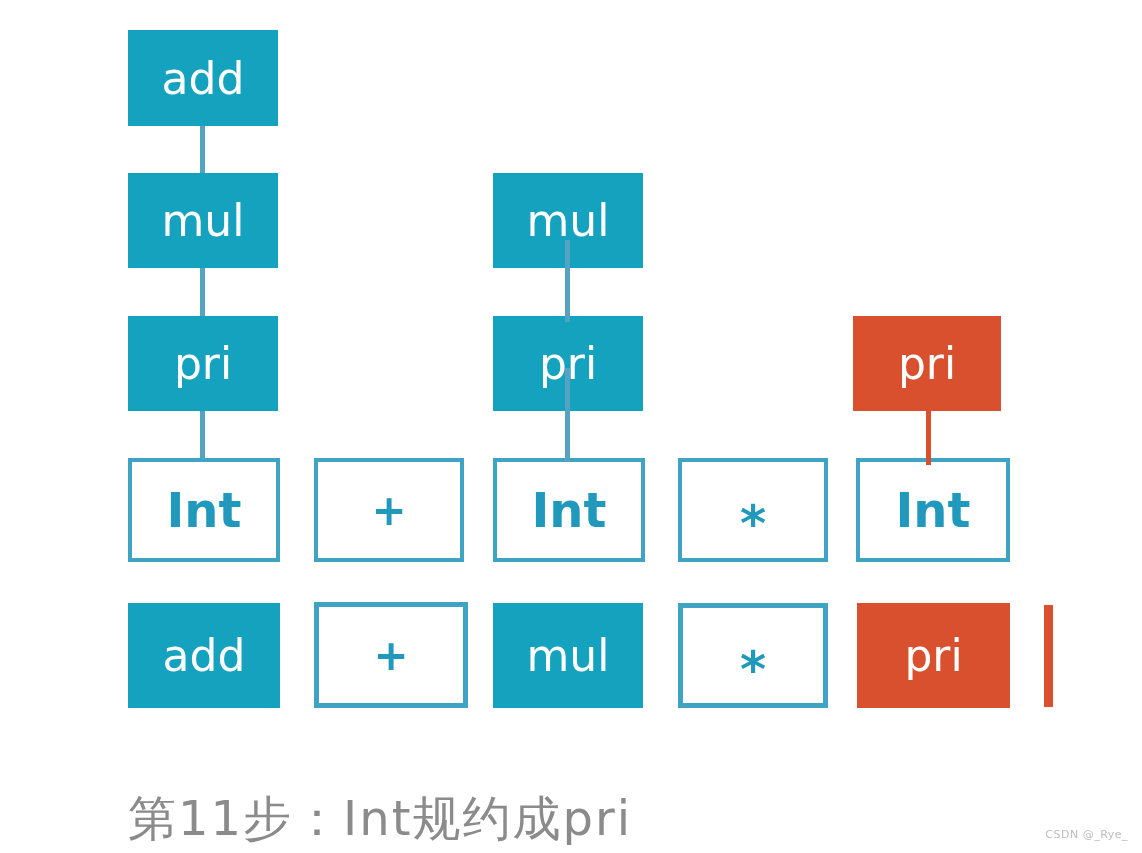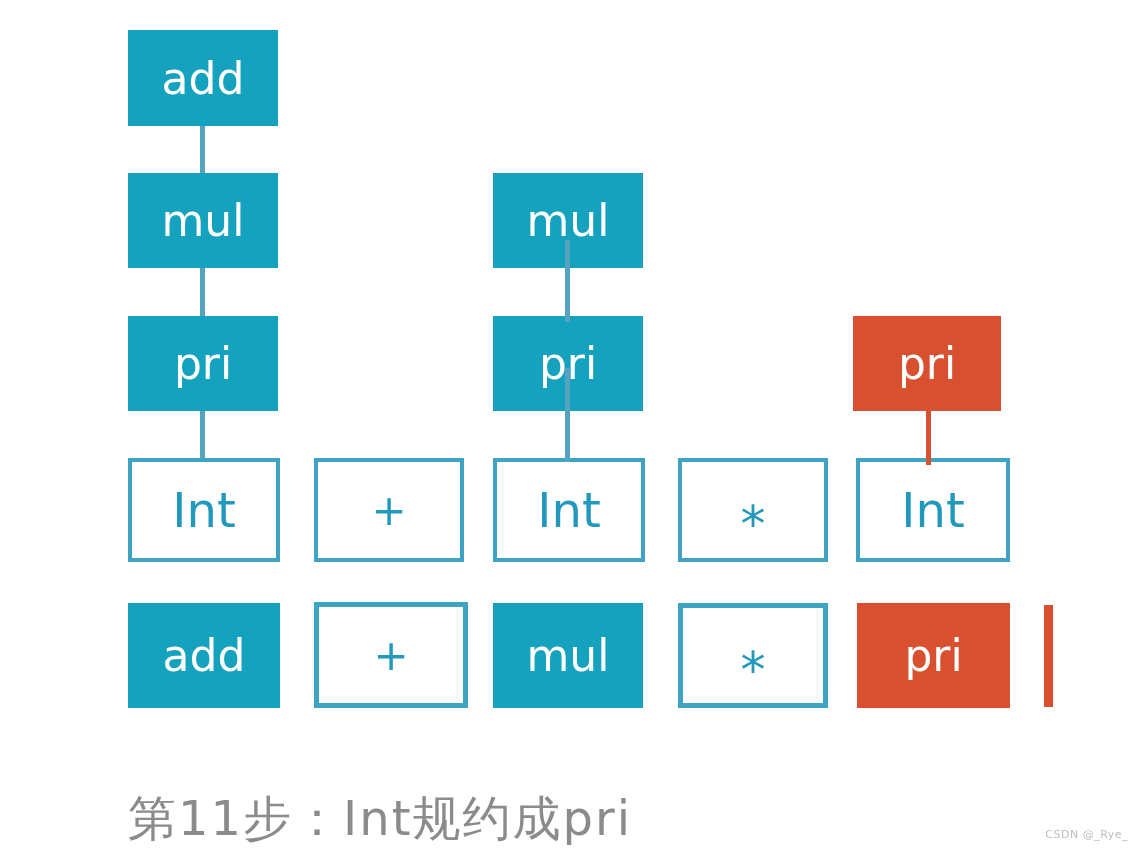--- a/index.html
+++ b/index.html
@@ -31,20 +31,21 @@
   .filled-orange {
     background: var(--orange, #d9502e);
     color: #ffffff;
     font-size: 44px;
   }
   .outlined {
     background: #ffffff;
     border: 4px solid var(--teal-border, #3fa3c4);
     color: var(--teal-text, #2199bd);
     font-size: 46px;
+    font-weight: bold;
   }
   .outlined.thick { border-width: 5px; }
   .leaf-label { font-size: 48px; }
   .sym-plus { font-size: 42px; }
   .sym-star { font-size: 50px; display: inline-block; transform: translateY(14px); }
   .conn {
     position: absolute;
     width: 5px;
     background: var(--connector, #55a2c1);
     z-index: 1;

